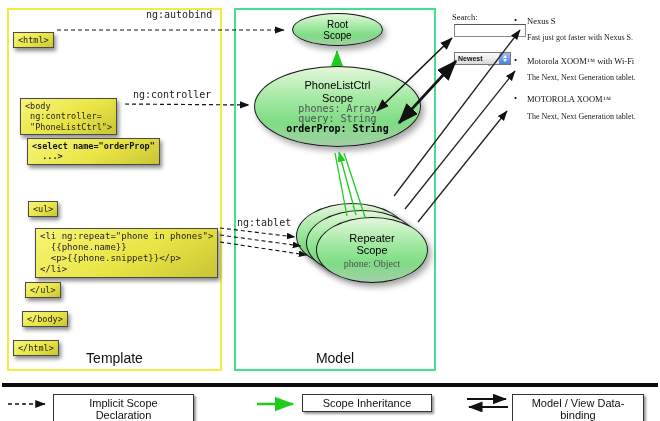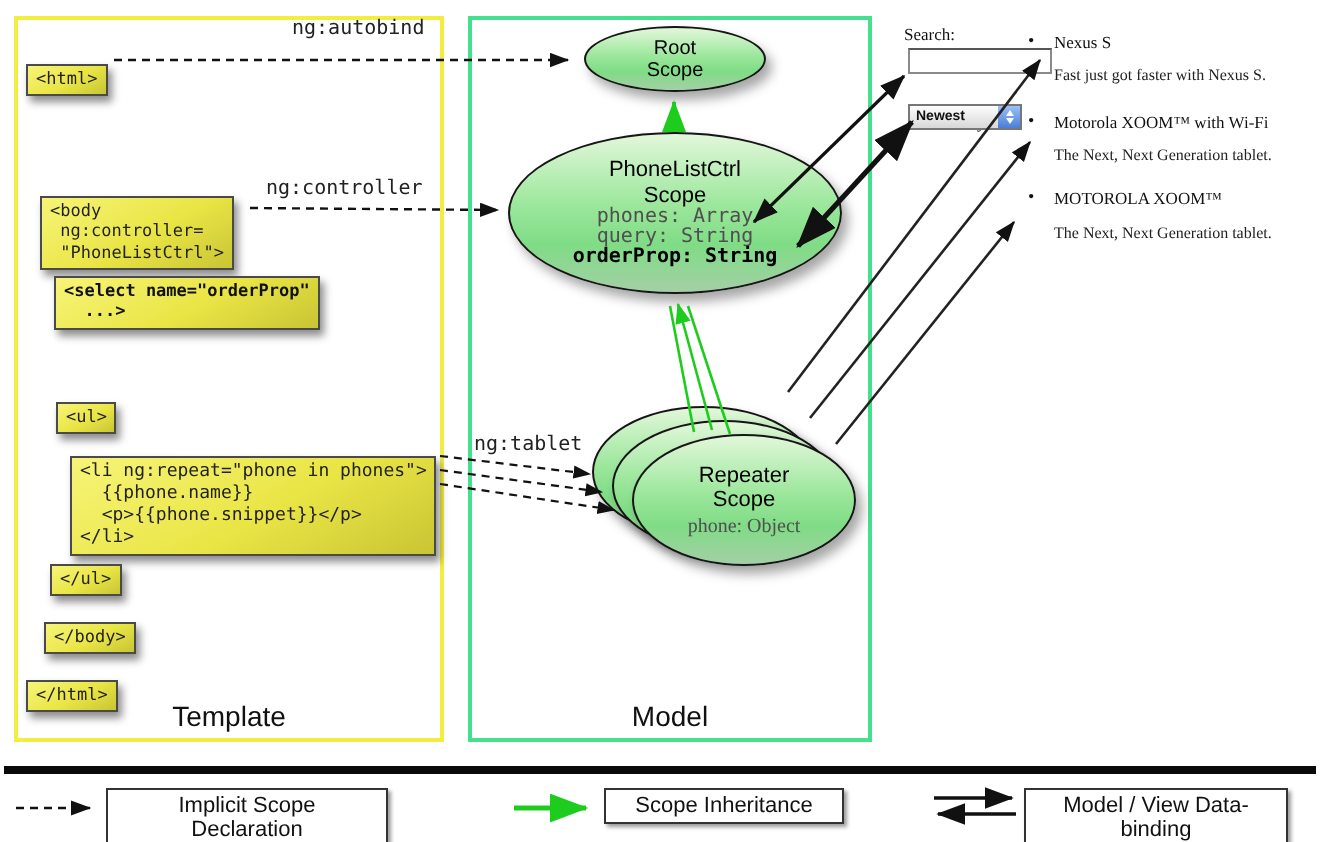--- a/index.html
+++ b/index.html
@@ -118,21 +118,21 @@
   <div class="bullet" style="left:514px;top:55px;">•</div>
   <div class="view-text item-title" style="left:527px;top:56px;">Motorola XOOM™ with Wi-Fi</div>
   <div class="view-text item-desc" style="left:527px;top:73px;">The Next, Next Generation tablet.</div>
 
   <div class="bullet" style="left:514px;top:93px;">•</div>
   <div class="view-text item-title" style="left:527px;top:94px;">MOTOROLA XOOM™</div>
   <div class="view-text item-desc" style="left:527px;top:112px;">The Next, Next Generation tablet.</div>
 
   <div class="sep"></div>
   <div class="legend-box" style="left:53px;top:394px;width:141px;">Implicit Scope Declaration</div>
-  <div class="legend-box" style="left:302px;top:394px;width:120px;">Scope Inheritance</div>
+  <div class="legend-box" style="left:302px;top:394px;width:130px;">Scope Inheritance</div>
   <div class="legend-box" style="left:512px;top:394px;width:132px;">Model / View Data-binding</div>
 
   <svg class="overlay" width="660" height="421" viewBox="0 0 660 421">
     <defs>
       <marker id="ab" orient="auto-start-reverse" markerWidth="9" markerHeight="7" refX="7.5" refY="3">
         <path d="M0,0 L8,3 L0,6 Z" fill="#111"></path>
       </marker>
       <marker id="ag" orient="auto" markerWidth="9" markerHeight="7" refX="7.5" refY="3">
         <path d="M0,0 L8,3 L0,6 Z" fill="#1ecc1e"></path>
       </marker>

